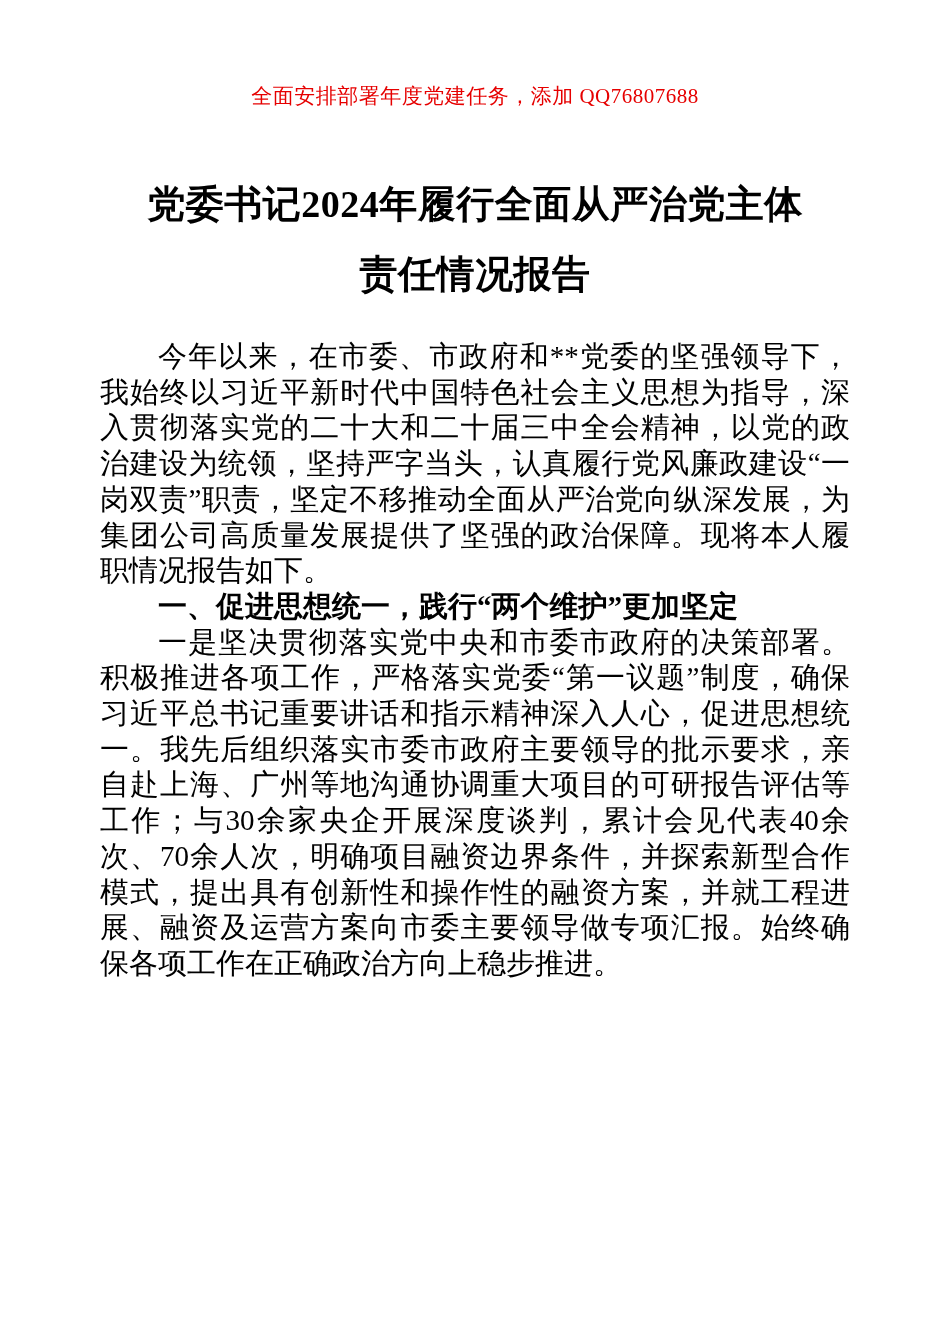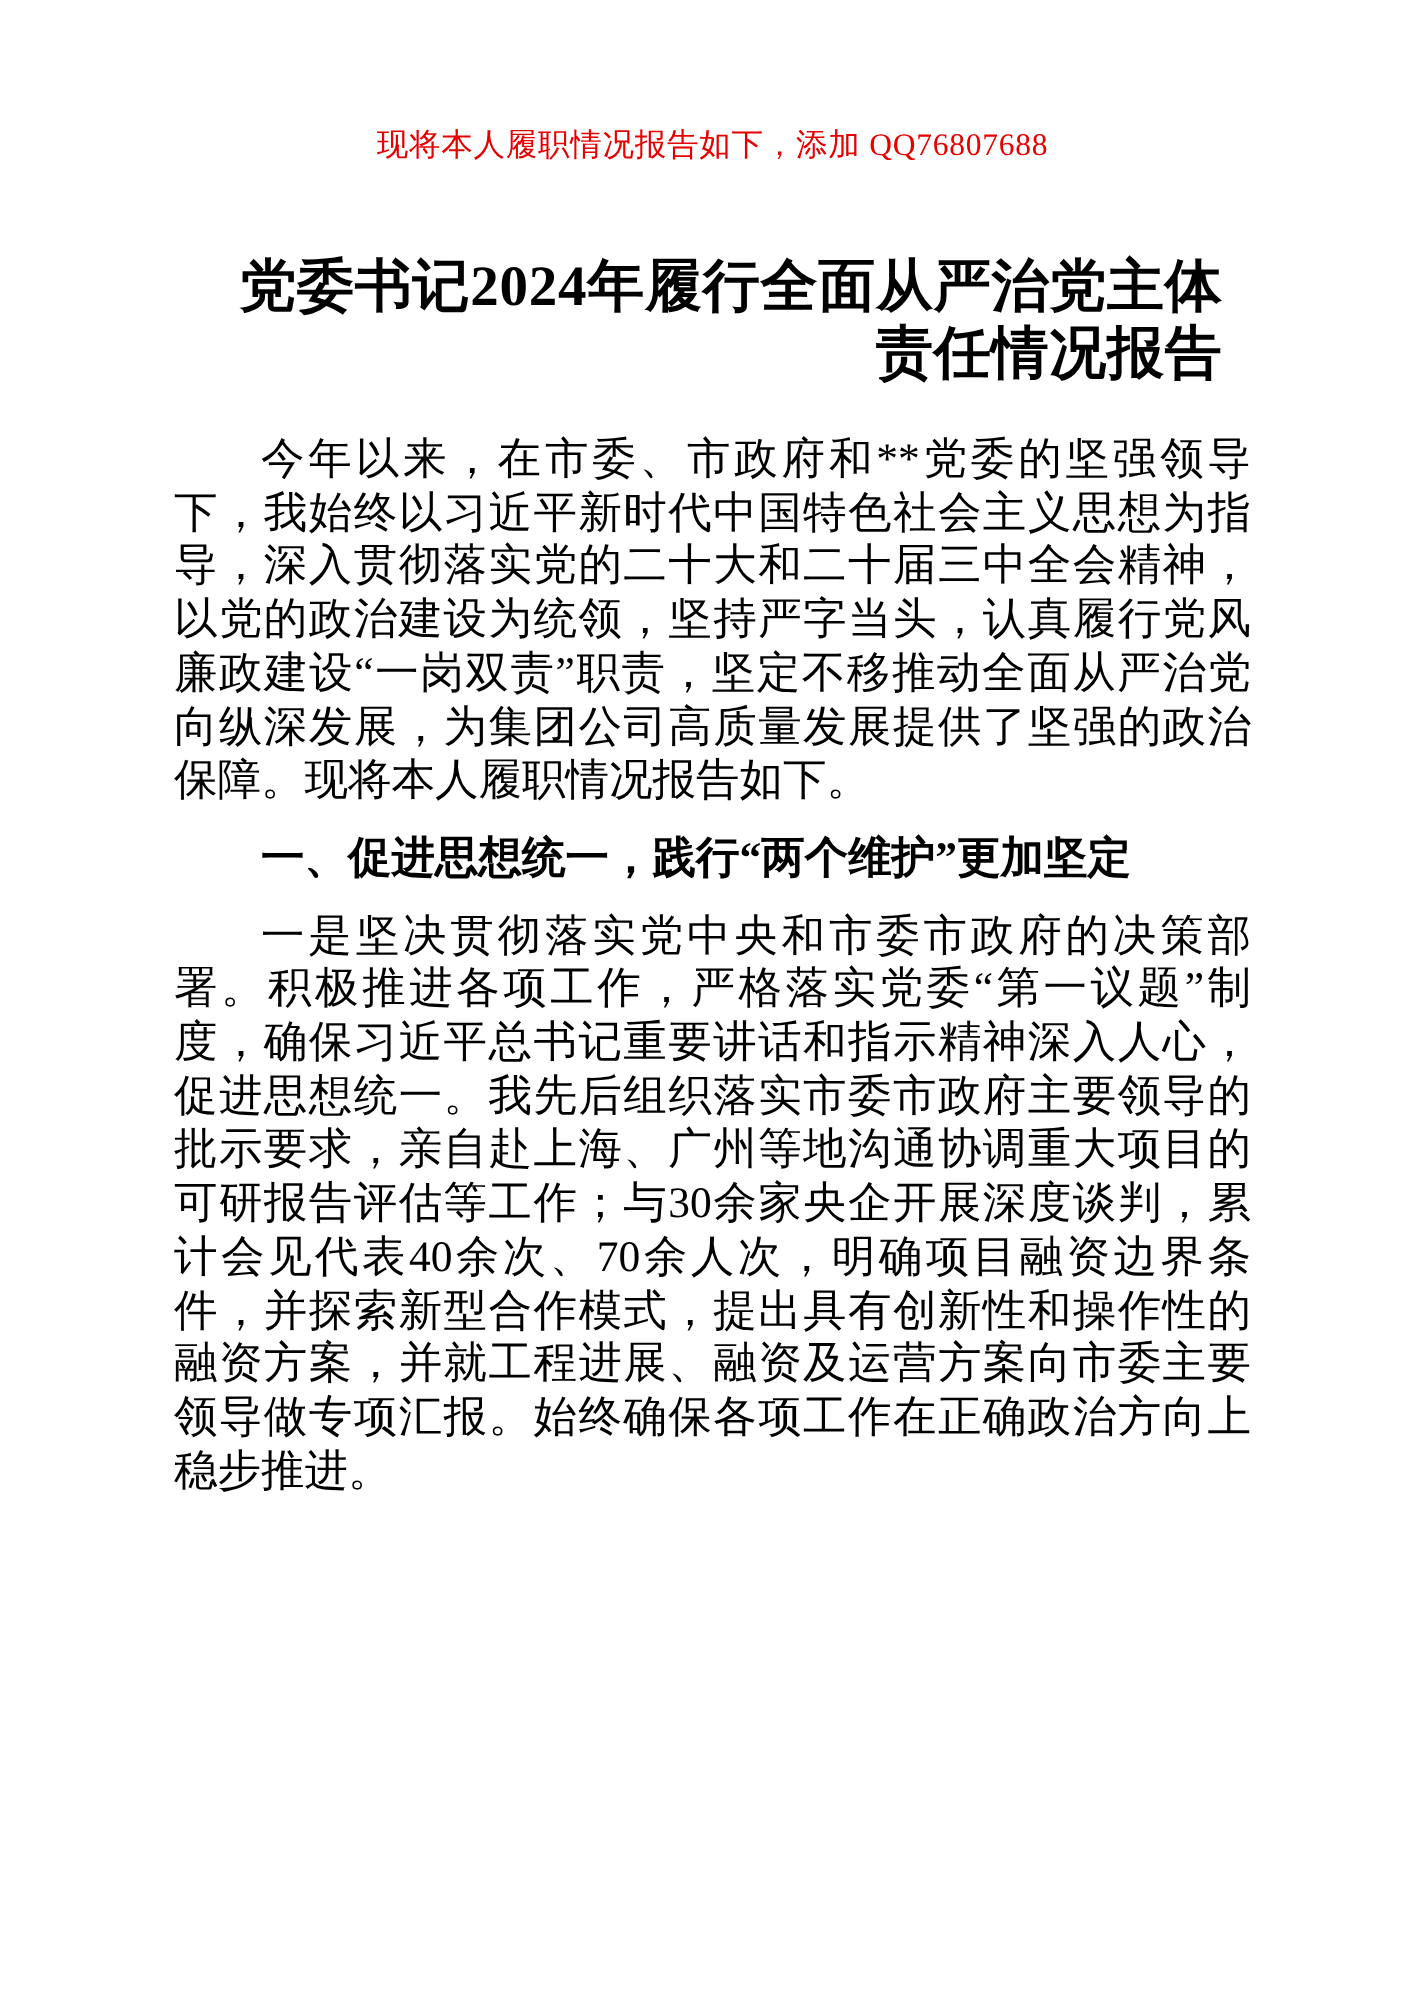--- a/index.html
+++ b/index.html
@@ -24,49 +24,49 @@
     text-align: center;
     font-size: 21px;
     line-height: 25px;
     color: #e60000;
     letter-spacing: 0.5px;
   }
   .doc-title {
     width: 680px;
     margin: 60px auto 0 auto;
     font-size: 38px;
-    line-height: 45px;
+    line-height: 70px;
     font-weight: 600;
-    text-align: right;
+    text-align: center;
     letter-spacing: 0.5px;
   }
   .doc-content {
     width: 750px;
     margin: 30px auto 0 auto;
     font-size: 29px;
     line-height: 35.7px;
     text-align: justify;
     text-justify: inter-ideograph;
     word-break: break-all;
   }
   .doc-content p {
-    margin: 16px;
+    margin: 0;
     padding: 0;
     text-indent: 2em;
   }
   .doc-content p.section-heading {
     font-weight: bold;
   }
 </style>
 </head>
 <body>
 
 <div class="page">
 
-  <div class="promo-banner">现将本人履职情况报告如下，添加 QQ76807688</div>
+  <div class="promo-banner">全面安排部署年度党建任务，添加 QQ76807688</div>
 
   <h1 class="doc-title">党委书记2024年履行全面从严治党主体责任情况报告</h1>
 
   <div class="doc-content">
     <p>今年以来，在市委、市政府和**党委的坚强领导下，我始终以习近平新时代中国特色社会主义思想为指导，深入贯彻落实党的二十大和二十届三中全会精神，以党的政治建设为统领，坚持严字当头，认真履行党风廉政建设“一岗双责”职责，坚定不移推动全面从严治党向纵深发展，为集团公司高质量发展提供了坚强的政治保障。现将本人履职情况报告如下。</p>
     <p class="section-heading">一、促进思想统一，践行“两个维护”更加坚定</p>
     <p>一是坚决贯彻落实党中央和市委市政府的决策部署。积极推进各项工作，严格落实党委“第一议题”制度，确保习近平总书记重要讲话和指示精神深入人心，促进思想统一。我先后组织落实市委市政府主要领导的批示要求，亲自赴上海、广州等地沟通协调重大项目的可研报告评估等工作；与30余家央企开展深度谈判，累计会见代表40余次、70余人次，明确项目融资边界条件，并探索新型合作模式，提出具有创新性和操作性的融资方案，并就工程进展、融资及运营方案向市委主要领导做专项汇报。始终确保各项工作在正确政治方向上稳步推进。</p>
   </div>
 
 </div>

